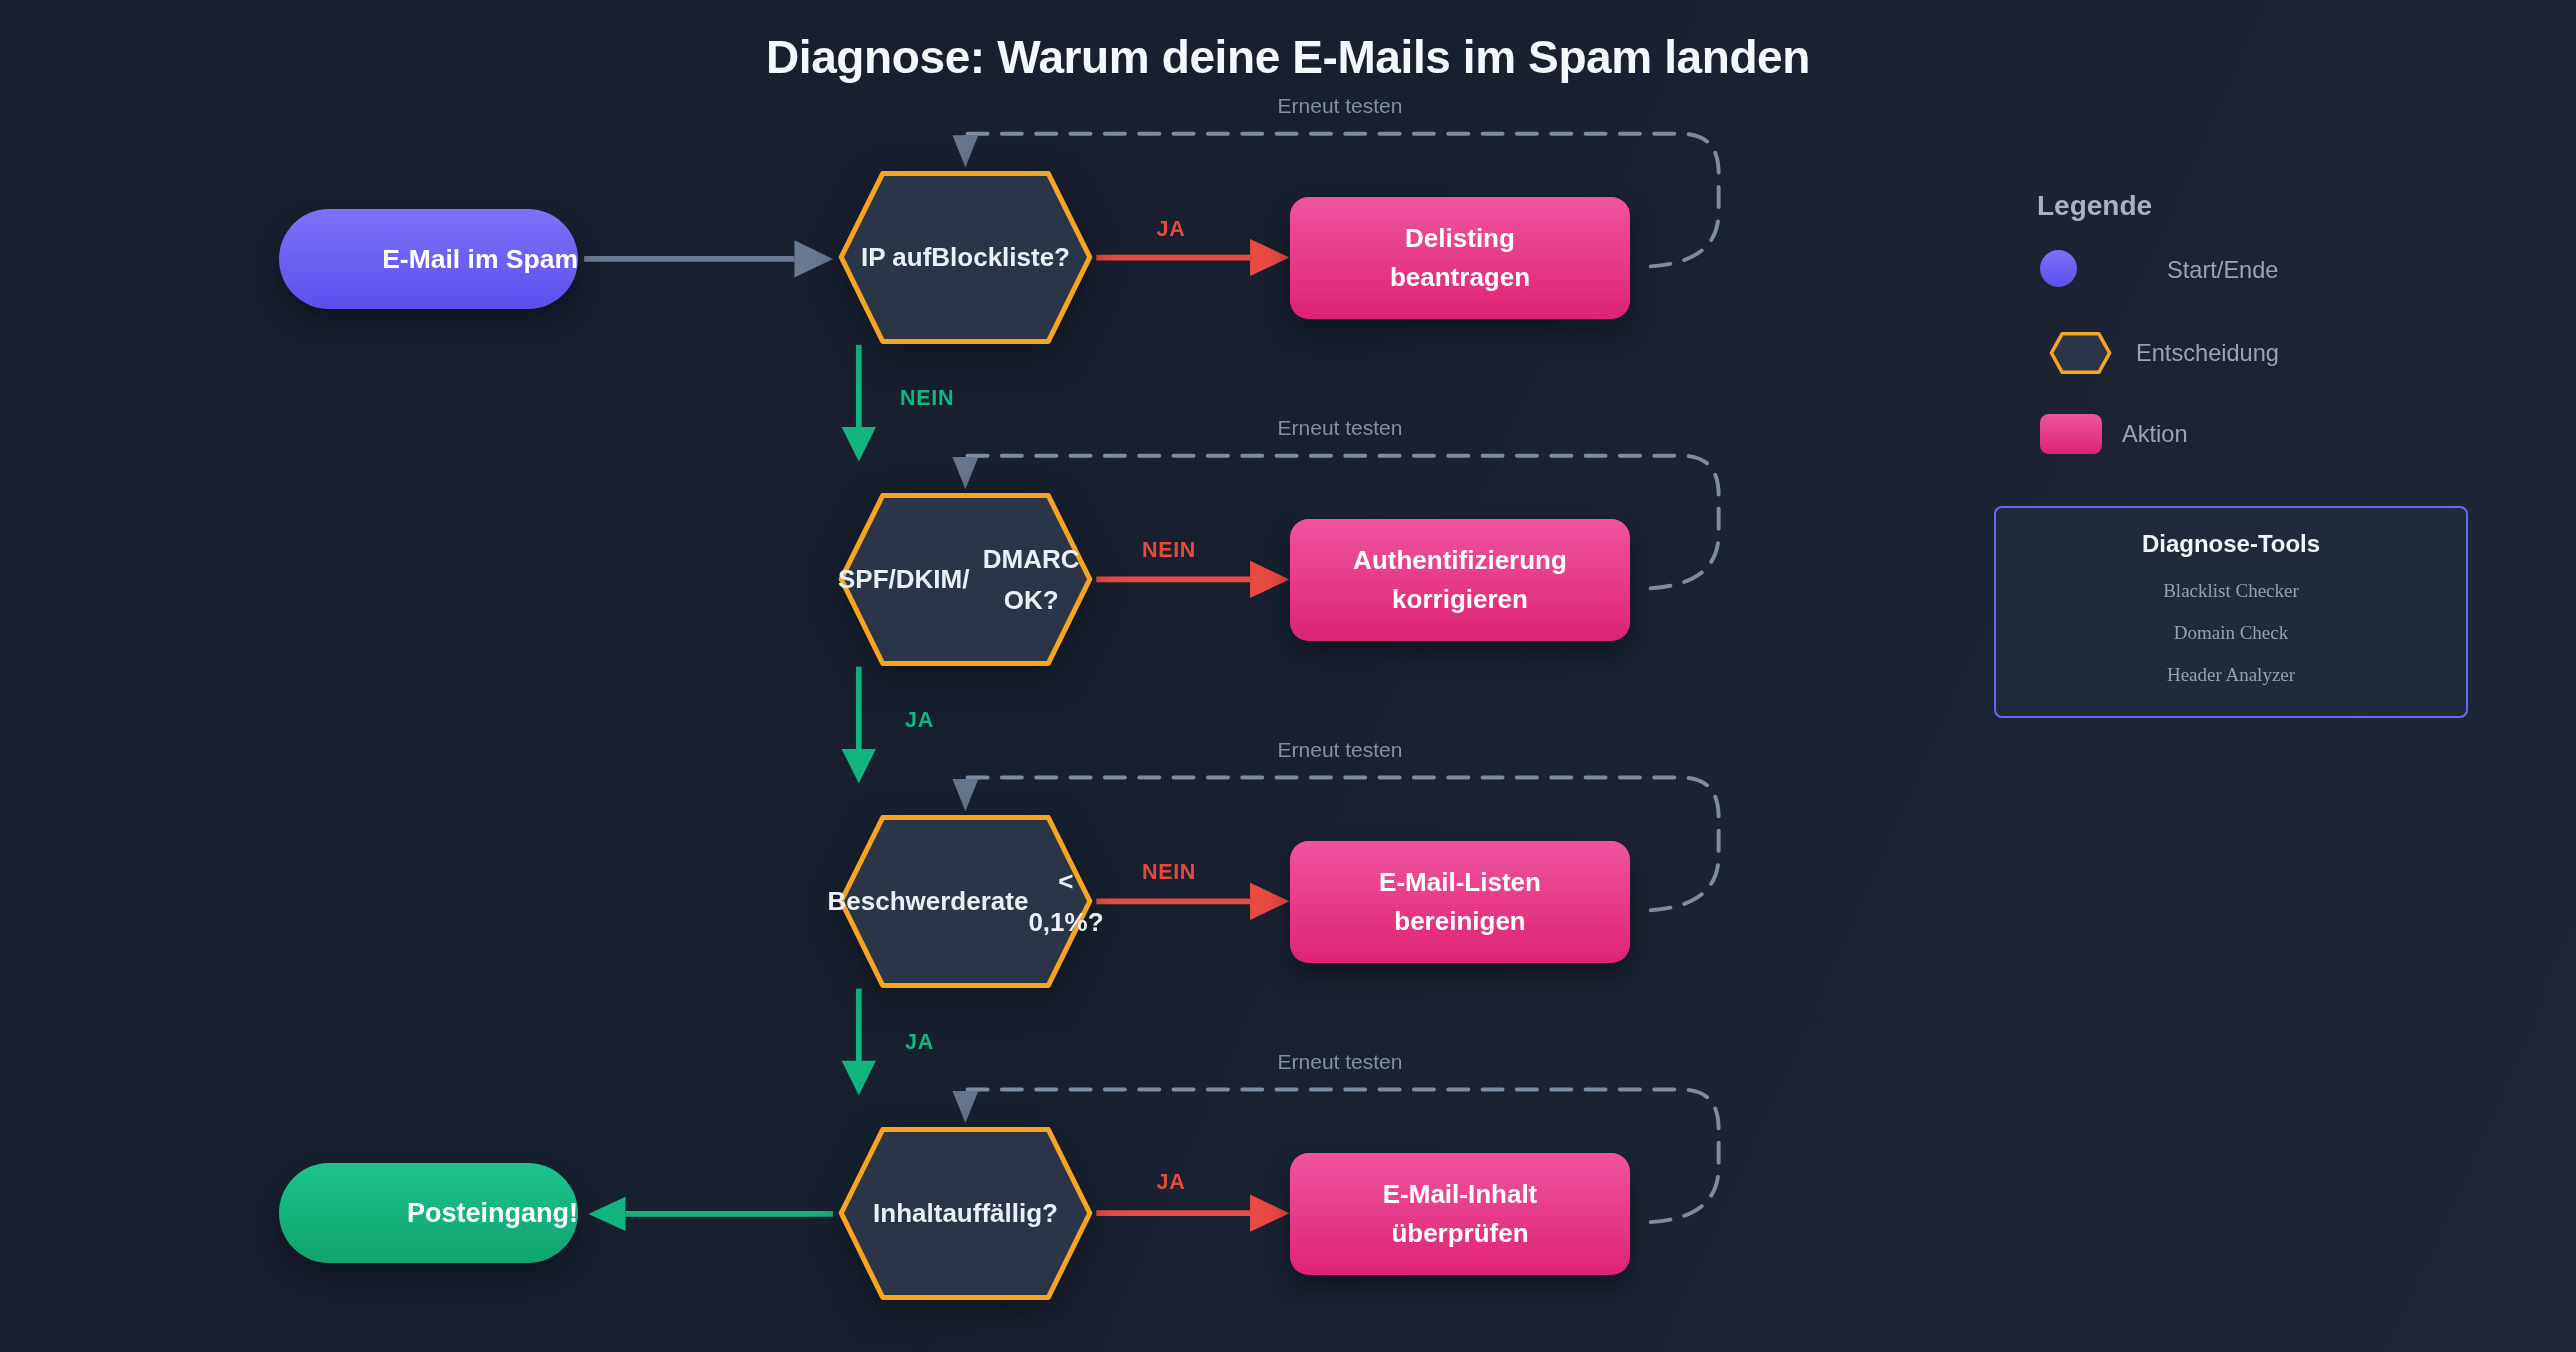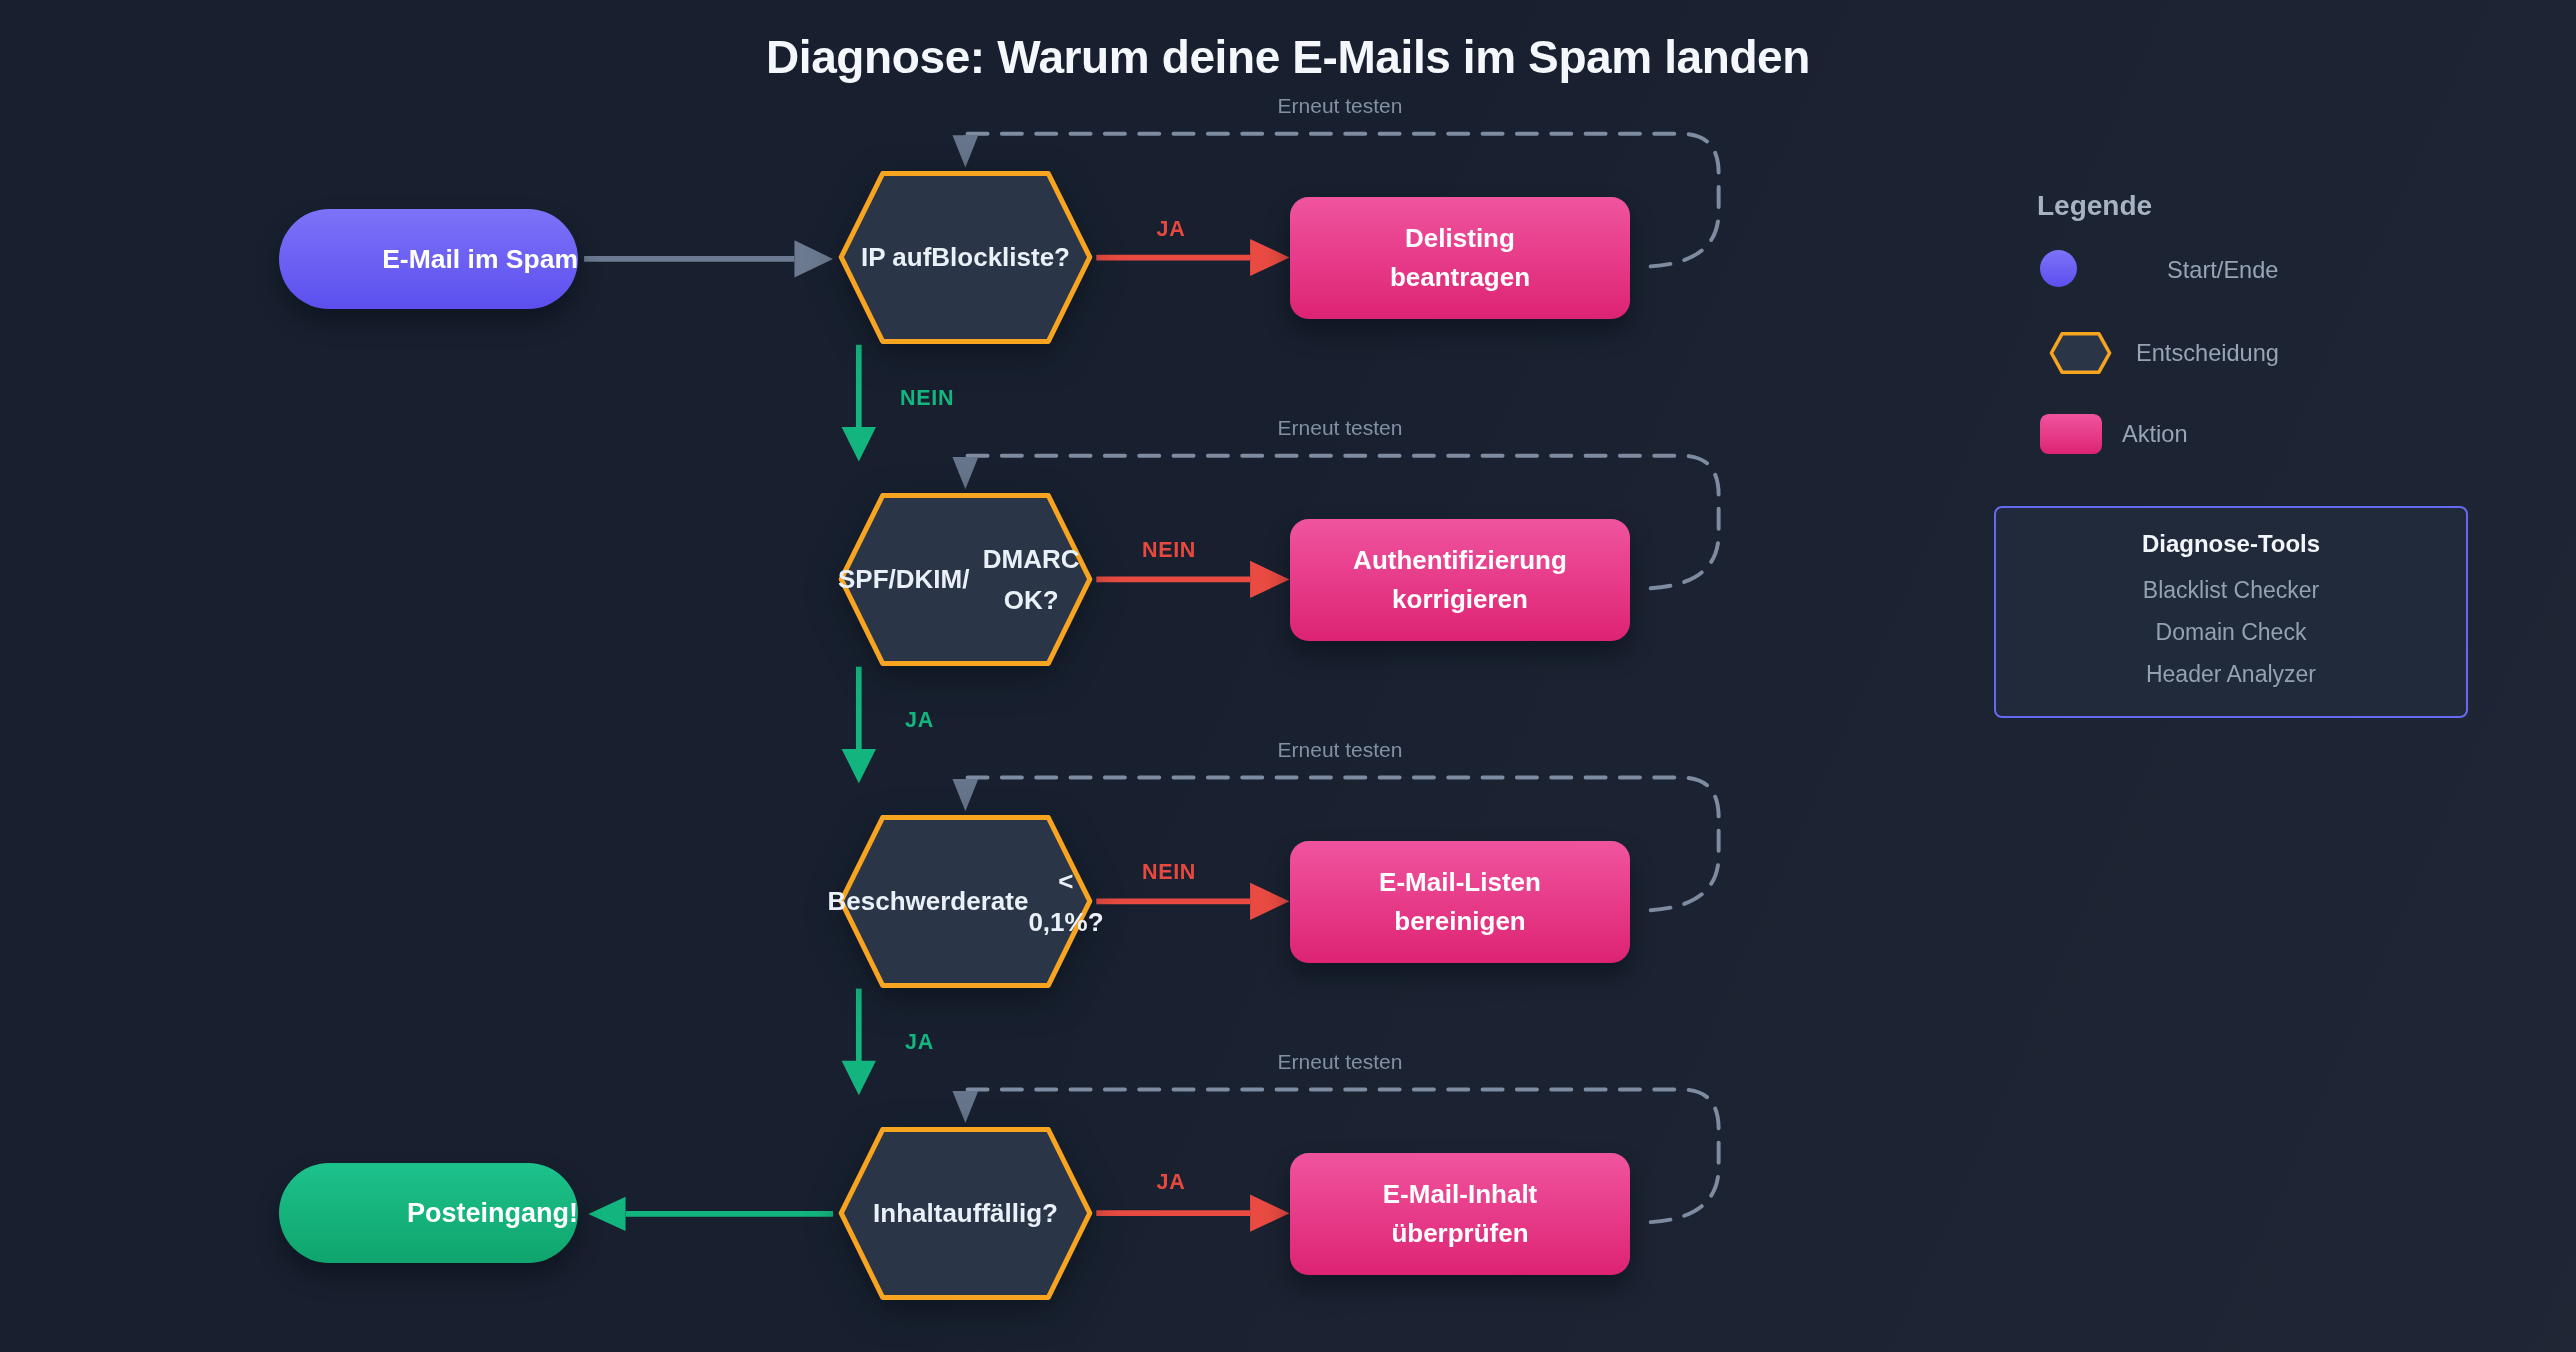--- a/index.html
+++ b/index.html
@@ -47,21 +47,21 @@
     background:linear-gradient(180deg,#7D72F8 0%,#5C4FEF 100%);}
   .legend-label{font-size:23.6px;color:#96A4B6;}
   .legend-pink{left:2040px;top:414px;width:62px;height:40px;border-radius:8.6px;
     background:linear-gradient(180deg,#F0549F 0%,#DD2373 100%);}
   .tools{
     left:1994px;top:506px;width:474px;height:212px;border:2.9px solid #666AF2;border-radius:8px;
     background:rgba(44,56,78,0.28);box-sizing:border-box;
     display:flex;flex-direction:column;align-items:center;justify-content:center;gap:2.9px;
   }
   .tools .t-title{font-size:24px;font-weight:700;color:#F2F6FA;margin-bottom:10px;}
-  .tools .t-item{font-size:23px;color:#93A1B3;line-height:39px;}
+  .tools .t-item{font-size:19px;color:#93A1B3;line-height:39px;font-family:Liberation Serif, serif;}
   .ctext{transform:translate(-50%,-50%);white-space:nowrap;}
 </style>
 </head>
 <body>
 
 <div id="canvas">
 
   <svg id="connectors" viewBox="0 0 3600 1890">
 
     <g>

